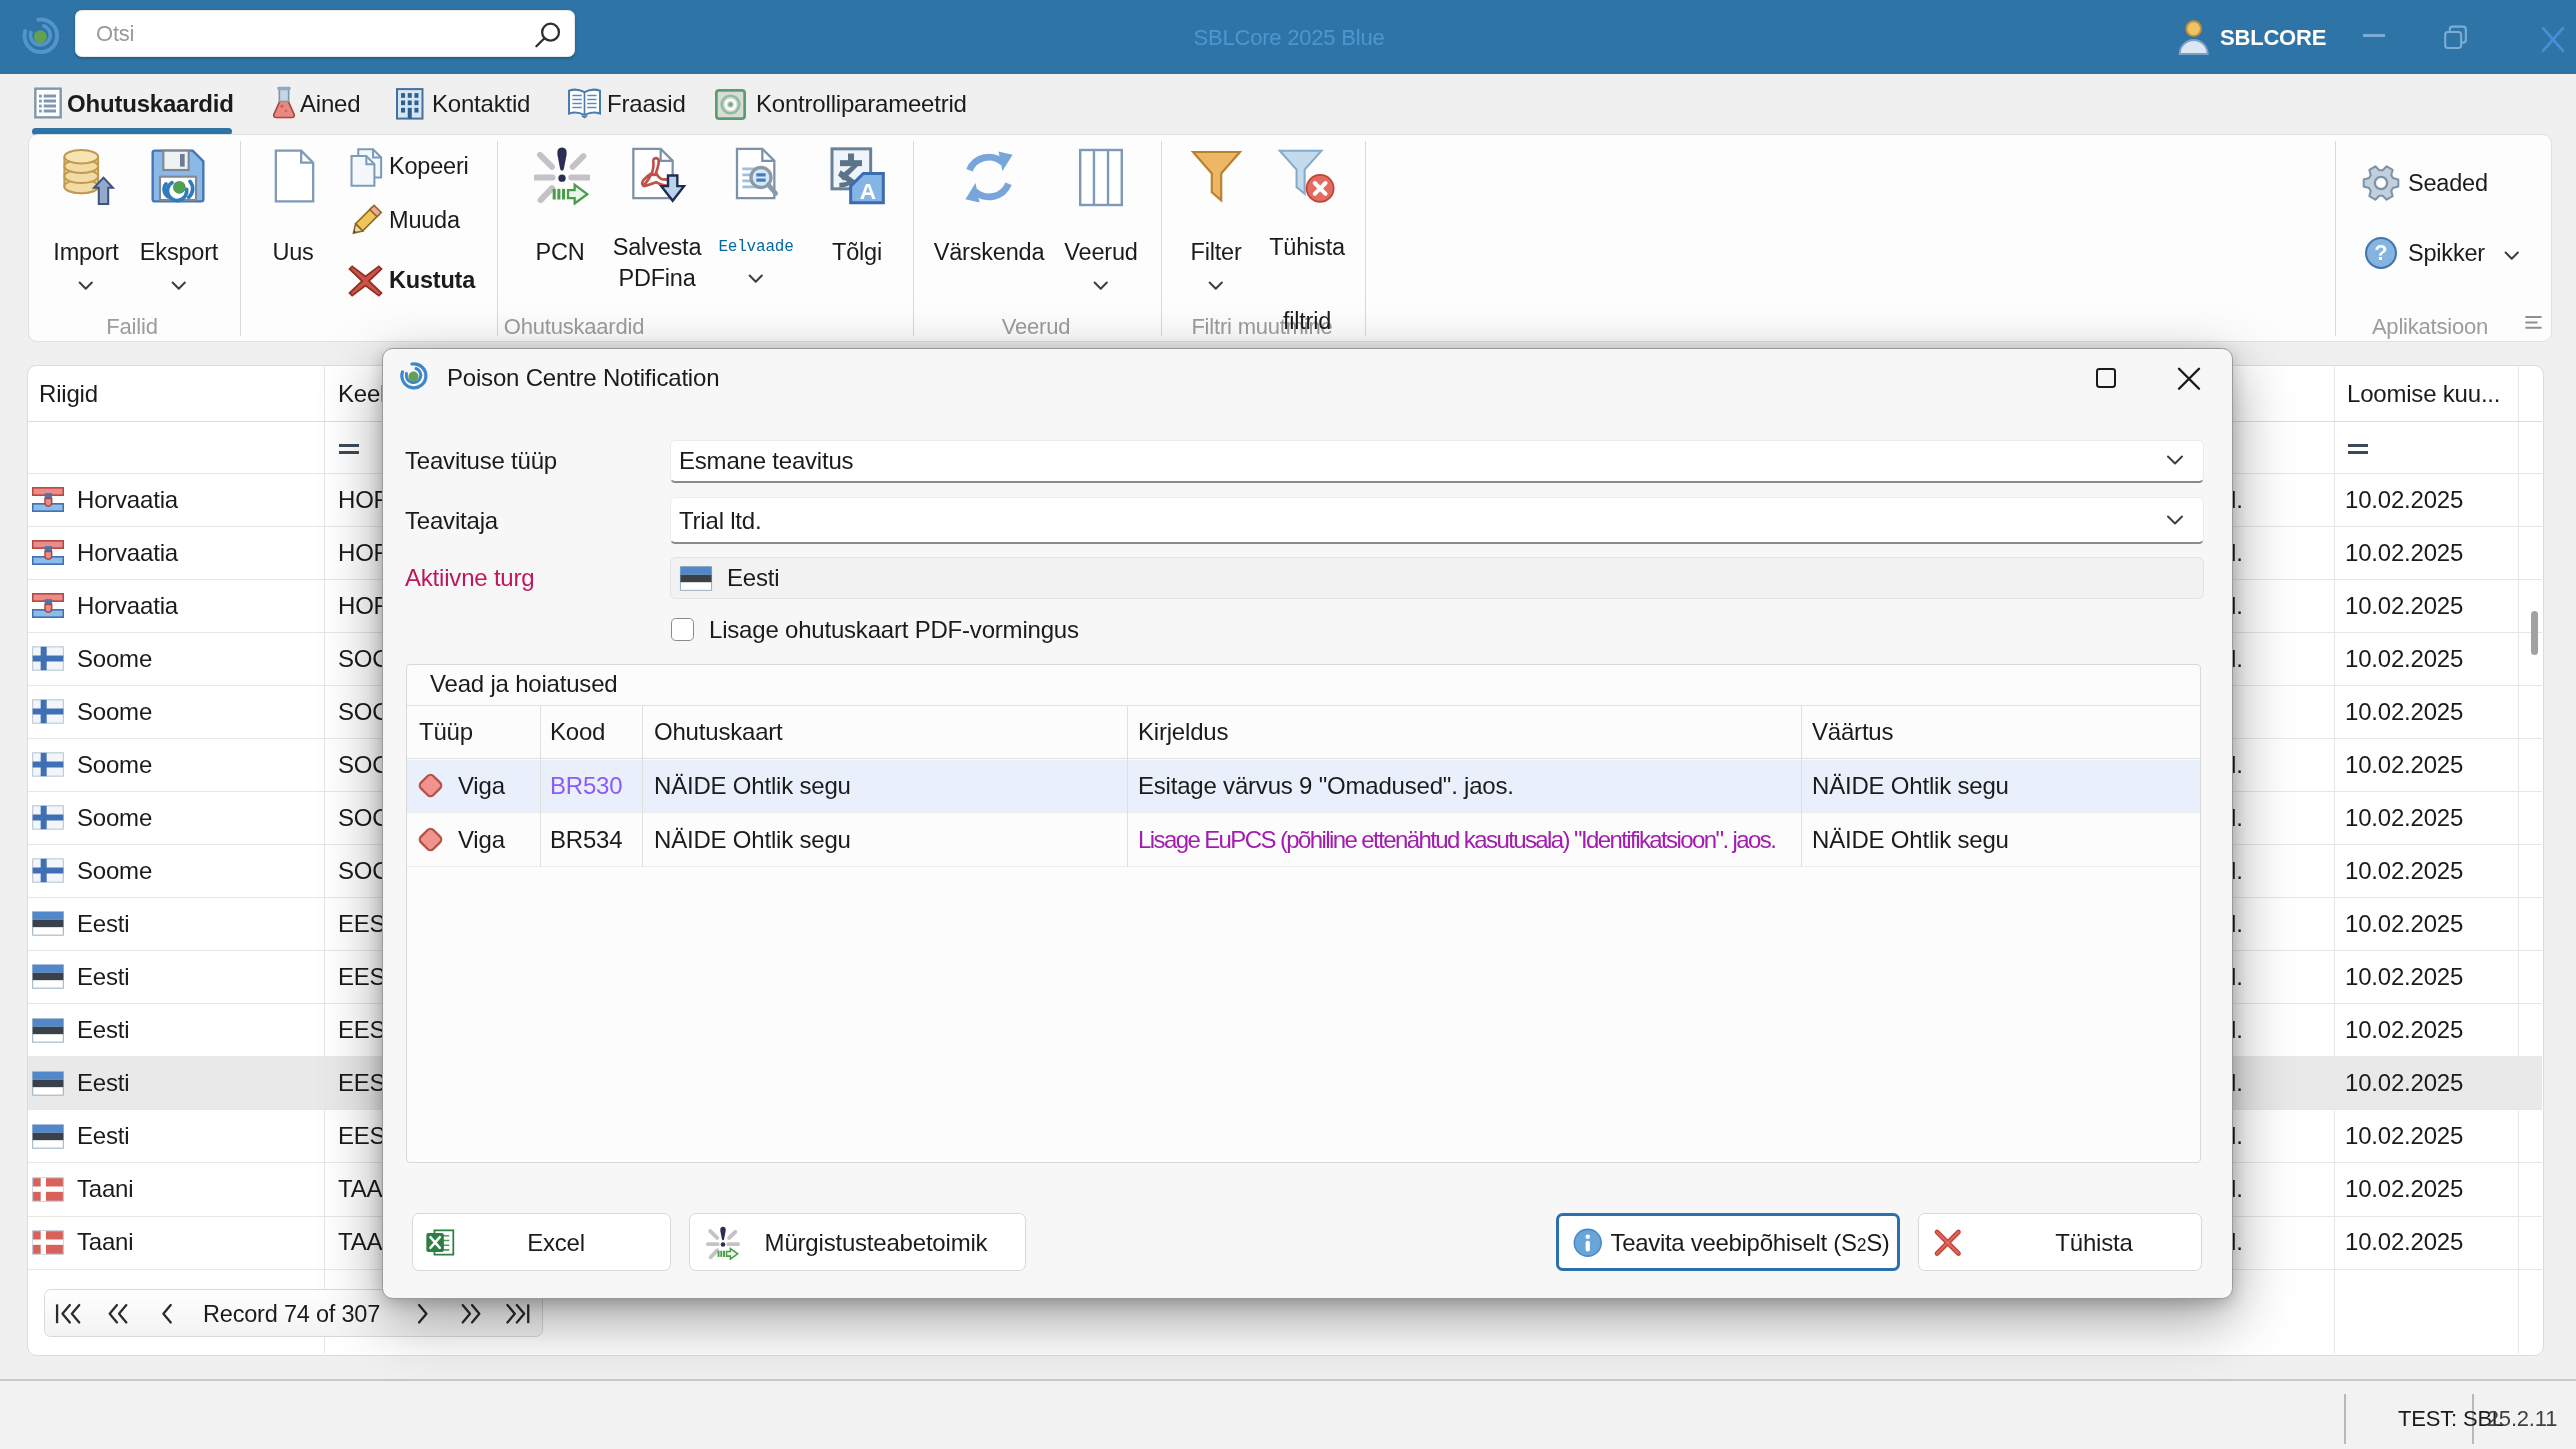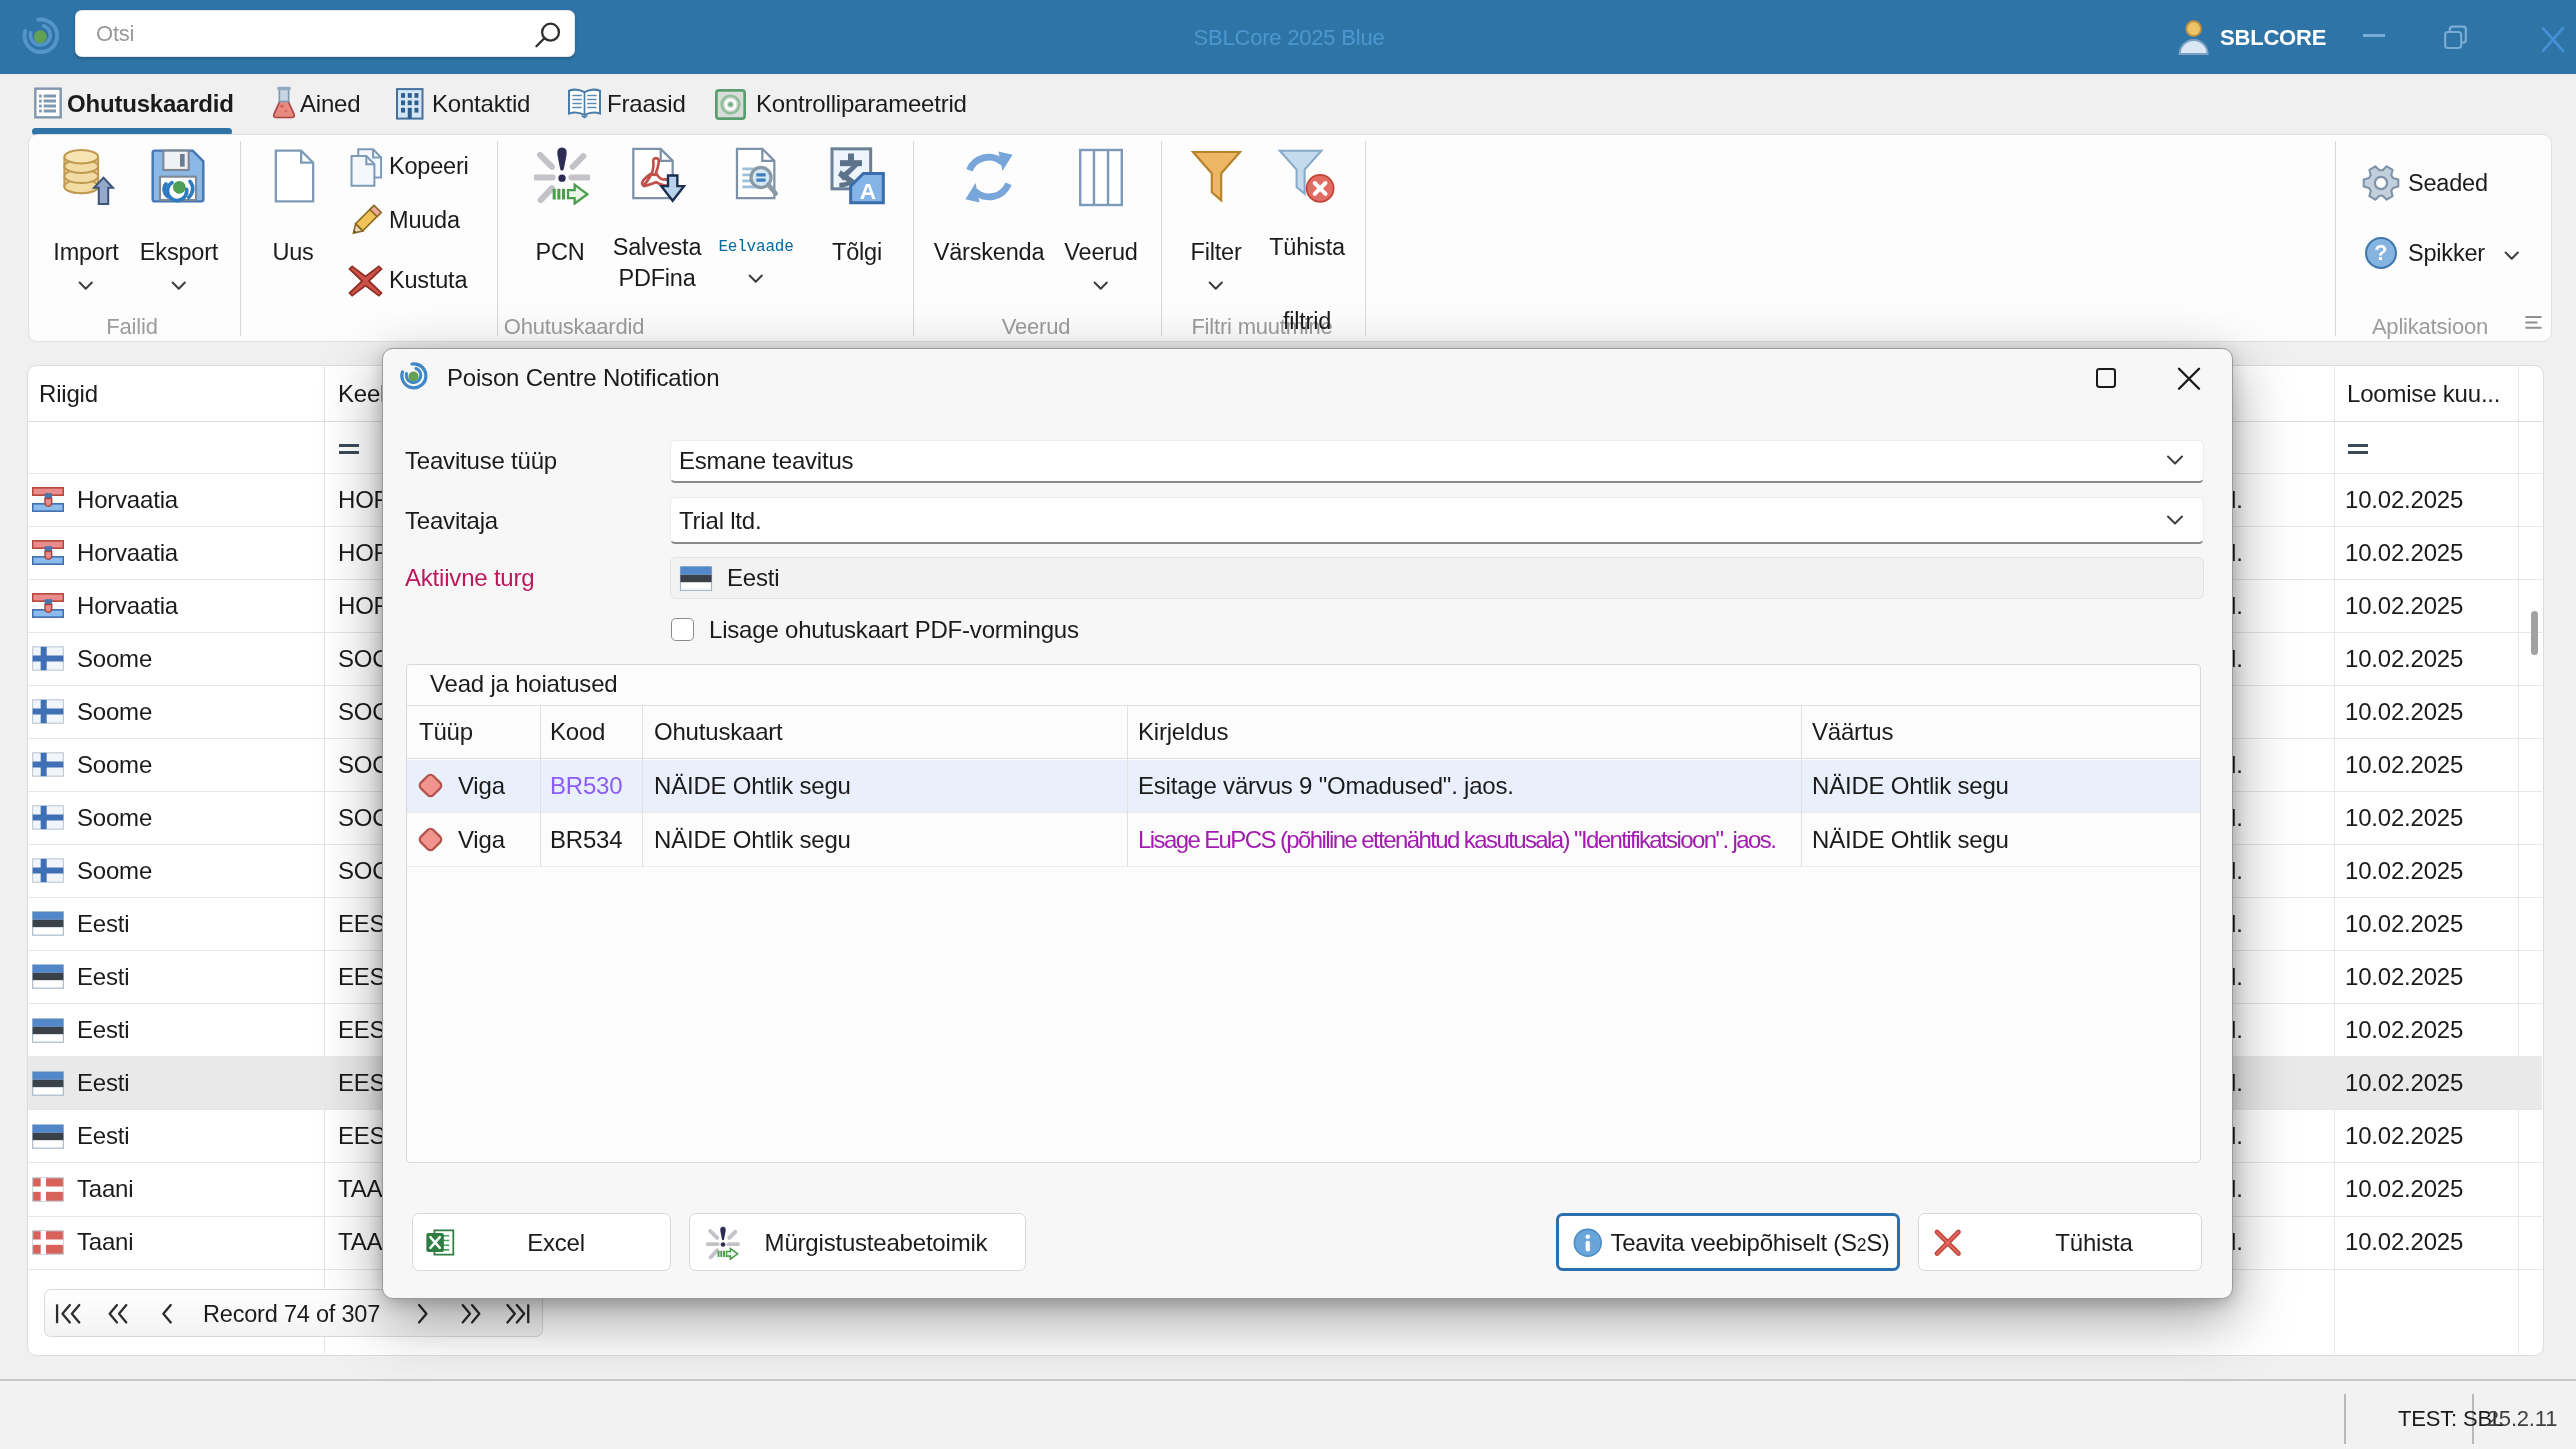--- a/index.html
+++ b/index.html
@@ -155,21 +155,21 @@
 <path d="M 14 18 L 2 25.5 L 14 33 Z" fill="#e8d9bc" stroke="#8a6a1f" stroke-width="2.4"></path>
 <path d="M 6 23 L 2 25.5 L 6 28 Z" fill="#5a4a2a"></path>
 </g>
 </svg>
 <div class="t" style="left:389px;top:205px;font-size:23.5px;color:#1b1b1b;font-weight:400;line-height:30px;">Muuda</div>
 <svg class="ab" style="left:348px;top:265px" width="35" height="32" viewBox="0 0 52 48">
 <g stroke="#8e2f27" stroke-width="2.6" fill="#cc5248">
 <path d="M 6 2 L 26 17 L 46 2 L 50 6 L 31 24 L 50 42 L 46 46 L 26 31 L 6 46 L 2 42 L 21 24 L 2 6 Z"></path>
 </g>
 </svg>
-<div class="t" style="left:389px;top:265px;font-size:23.5px;color:#1b1b1b;font-weight:400;line-height:30px;">Kustuta</div>
+<div class="t" style="left:389px;top:265px;font-size:23.5px;color:#1b1b1b;font-weight:700;line-height:30px;">Kustuta</div>
 <svg class="ab" style="left:534px;top:146px" width="56" height="59" viewBox="0 0 84 88">
 <g stroke="#c4c2c6" stroke-width="9" stroke-linecap="round">
 <path d="M 9 13 L 27 31"></path>
 <path d="M 74 15 L 58 31"></path>
 <path d="M 3 47 L 28 47"></path>
 <path d="M 56 47 L 81 47"></path>
 <path d="M 10 81 L 27 63"></path>
 </g>
 <path d="M 42 2 Q 50 2 49 12 L 45 33 Q 44.5 37 42 37 Q 39.5 37 39 33 L 35 12 Q 34 2 42 2 Z" fill="#2c2c55"></path>
 <circle cx="42" cy="48" r="5.5" fill="#2c2c55"></circle>

